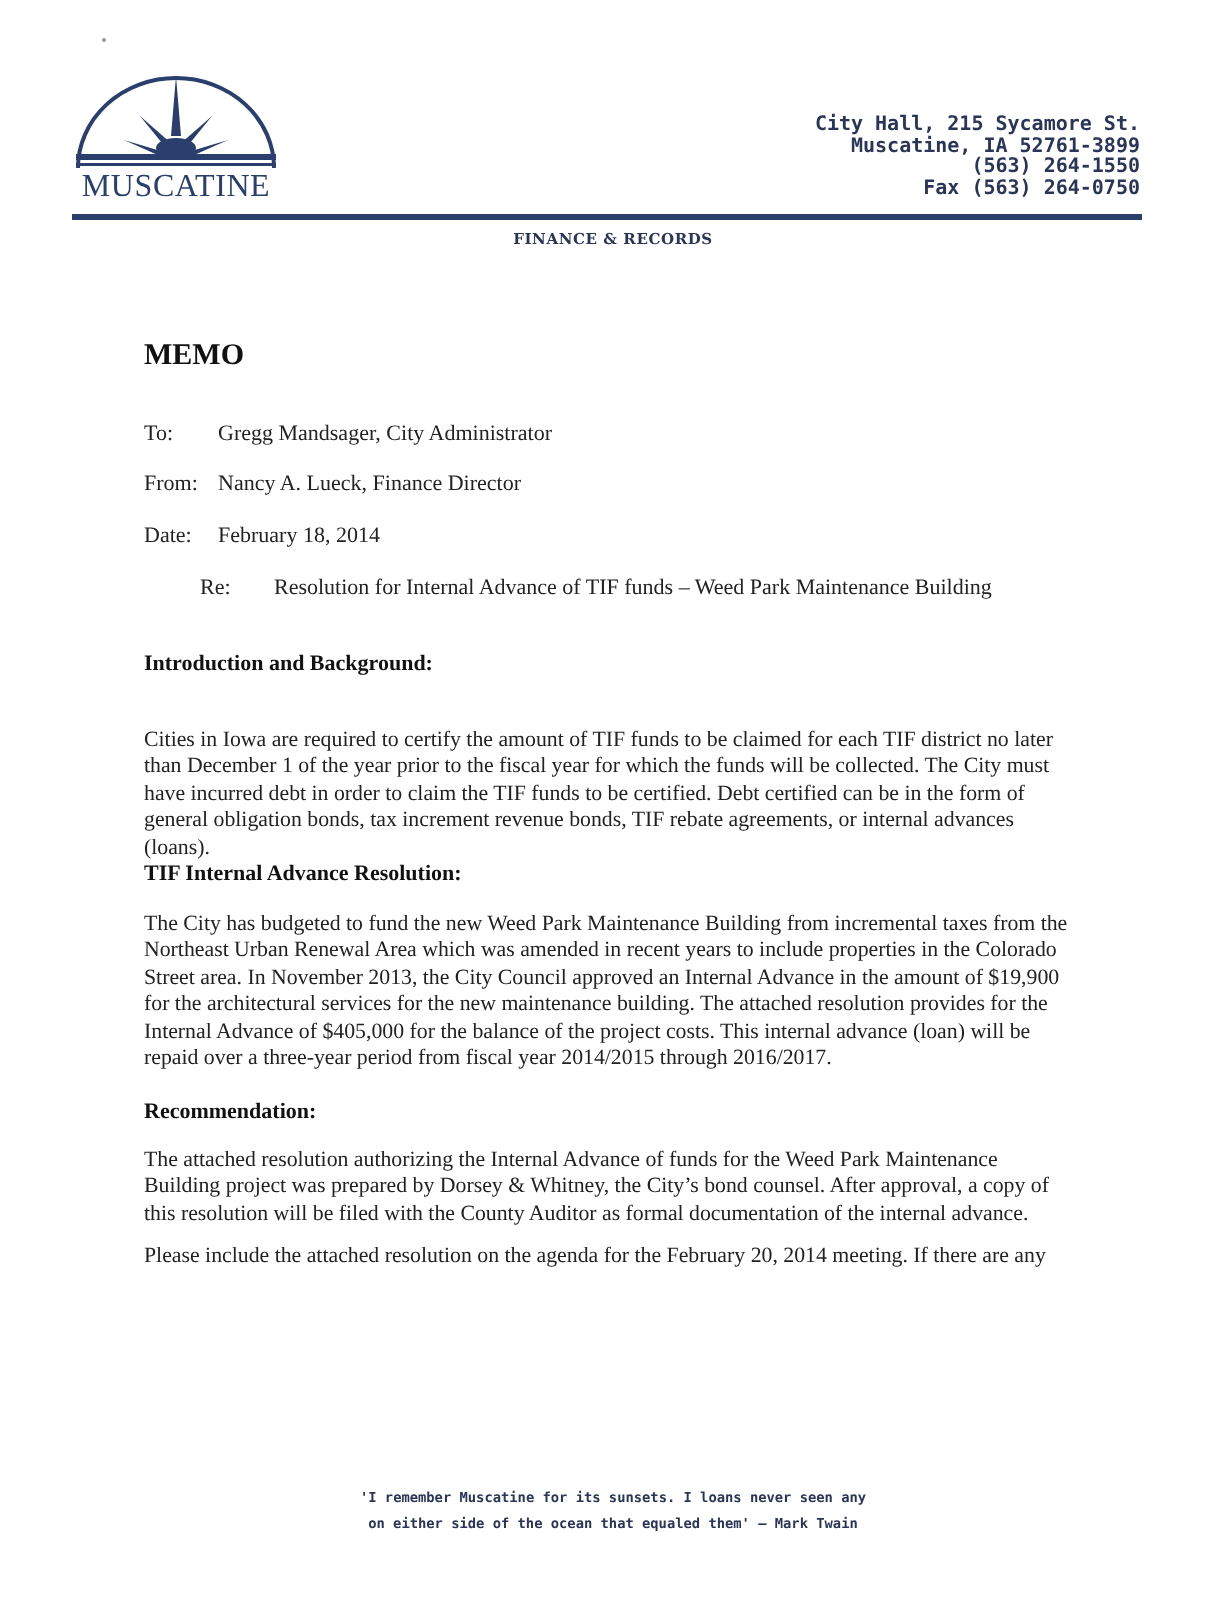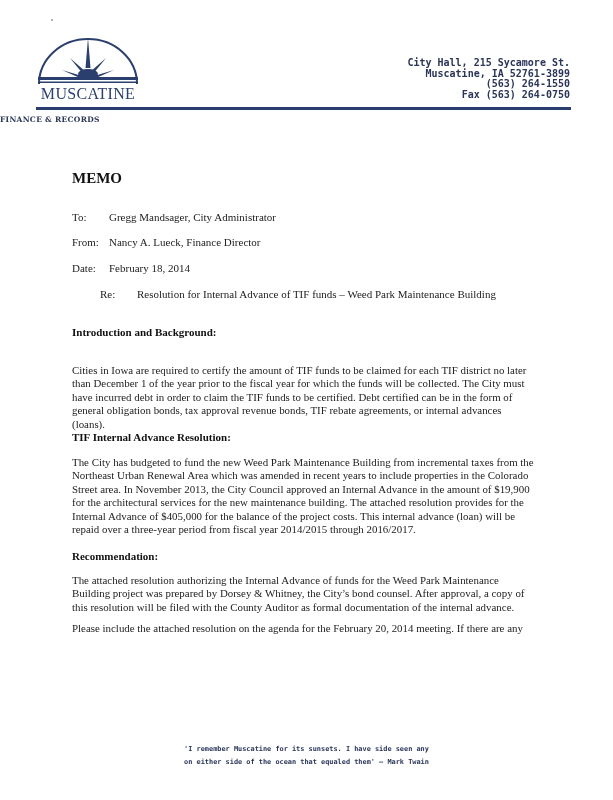--- a/index.html
+++ b/index.html
@@ -4,21 +4,21 @@
   <style>
     html, body { margin: 0; padding: 0; background: #ffffff; }
     body { width: 613px; height: 800px; position: relative; overflow: hidden; color: #1a1a1a; }
     .logo { position: absolute; left: 36px; top: 36px; width: 104px; height: 70px; }
     .logo svg { display: block; }
     .logo-text { position: absolute; left: 0; top: 49px; width: 104px; text-align: center;
       font-family: "Liberation Serif", serif; font-size: 16px; color: #2b3f6e; letter-spacing: 0.3px; }
     .address { position: absolute; right: 43px; top: 58px; text-align: right;
       font-family: "DejaVu Sans Mono", monospace; font-weight: bold; font-size: 10px; line-height: 10.5px; color: #2a3558; }
     .rule { position: absolute; left: 36px; top: 107px; width: 535px; height: 3px; background: #2b3f6e; }
-    .dept { position: absolute; left: 0; width: 613px; top: 115px; text-align: left;
+    .dept { position: absolute; left: 0; width: 613px; top: 115px; text-align: center;
       font-family: "DejaVu Serif", serif; font-weight: bold; font-size: 7.5px; color: #2a3558; letter-spacing: 0.3px; }
     .memo-title { position: absolute; left: 72px; top: 170px; font-family: "Liberation Serif", serif; font-weight: bold; font-size: 15px; color: #111; }
     .hdr-row { position: absolute; left: 72px; font-family: "Liberation Serif", serif; font-size: 11px; color: #222; }
     .hdr-label { display: inline-block; width: 37px; }
     .section-head { position: absolute; left: 72px; font-family: "Liberation Serif", serif; font-weight: bold; font-size: 11px; color: #111; }
     .para { position: absolute; left: 72px; width: 478px; font-family: "Liberation Serif", serif; font-size: 10.9px; line-height: 13.4px; color: #222; }
     .para .ln { display: block; white-space: nowrap; }
     .quote { position: absolute; left: 0; width: 613px; top: 743px; text-align: center;
       font-family: "DejaVu Sans Mono", monospace; font-weight: bold; font-size: 6.9px; line-height: 13px; color: #2a3558; }
     .speck { position: absolute; left: 51px; top: 19px; width: 2px; height: 2px; background: #999; border-radius: 1px; }
@@ -66,21 +66,21 @@
 </div>
 <div class="hdr-row" style="top:288px;margin-left:28px;">
   <span class="hdr-label">Re:</span><span>Resolution for Internal Advance of TIF funds – Weed Park Maintenance Building</span>
 </div>
 
 <div class="section-head" style="top:326px;">Introduction and Background:</div>
 <div class="para" style="top:349px;margin-top:15px;">
   <span class="ln">Cities in Iowa are required to certify the amount of TIF funds to be claimed for each TIF district no later</span>
   <span class="ln">than December 1 of the year prior to the fiscal year for which the funds will be collected. The City must</span>
   <span class="ln">have incurred debt in order to claim the TIF funds to be certified. Debt certified can be in the form of</span>
-  <span class="ln">general obligation bonds, tax approval revenue bonds, TIF rebate agreements, or internal advances</span>
+  <span class="ln">general obligation bonds, tax increment revenue bonds, TIF rebate agreements, or internal advances</span>
   <span class="ln">(loans).</span>
 </div>
 
 <div class="section-head" style="top:431px;">TIF Internal Advance Resolution:</div>
 <div class="para" style="top:456px;">
   <span class="ln">The City has budgeted to fund the new Weed Park Maintenance Building from incremental taxes from the</span>
   <span class="ln">Northeast Urban Renewal Area which was amended in recent years to include properties in the Colorado</span>
   <span class="ln">Street area.  In November 2013, the City Council approved an Internal Advance in the amount of $19,900</span>
   <span class="ln">for the architectural services for the new maintenance building. The attached resolution provides for the</span>
   <span class="ln">Internal Advance of $405,000 for the balance of the project costs. This internal advance (loan) will be</span>
@@ -91,15 +91,15 @@
 <div class="para" style="top:574px;">
   <span class="ln">The attached resolution authorizing the Internal Advance of funds for the Weed Park Maintenance</span>
   <span class="ln">Building project was prepared by Dorsey &amp; Whitney, the City’s bond counsel. After approval, a copy of</span>
   <span class="ln">this resolution will be filed with the County Auditor as formal documentation of the internal advance.</span>
 </div>
 <div class="para" style="top:622px;">
   <span class="ln">Please include the attached resolution on the agenda for the February 20, 2014 meeting. If there are any</span>
 </div>
 
 <div class="quote">
-  <div>'I remember Muscatine for its sunsets. I have side seen any</div>
+  <div>'I remember Muscatine for its sunsets. I loans never seen any</div>
   <div>on either side of the ocean that equaled them' — Mark Twain</div>
 </div>
 
 </body></html>

